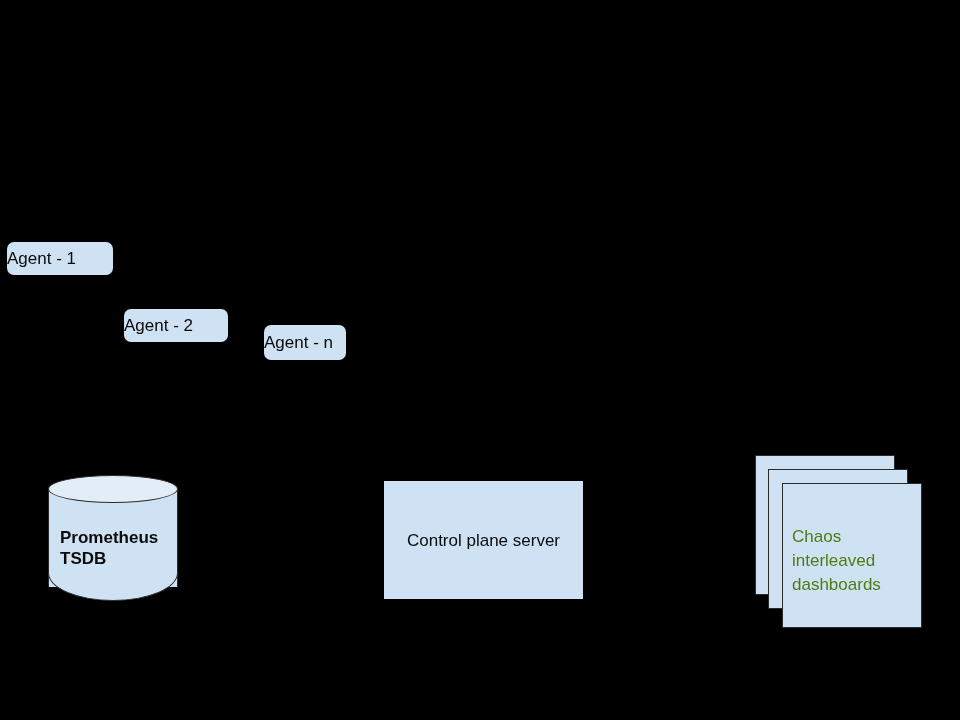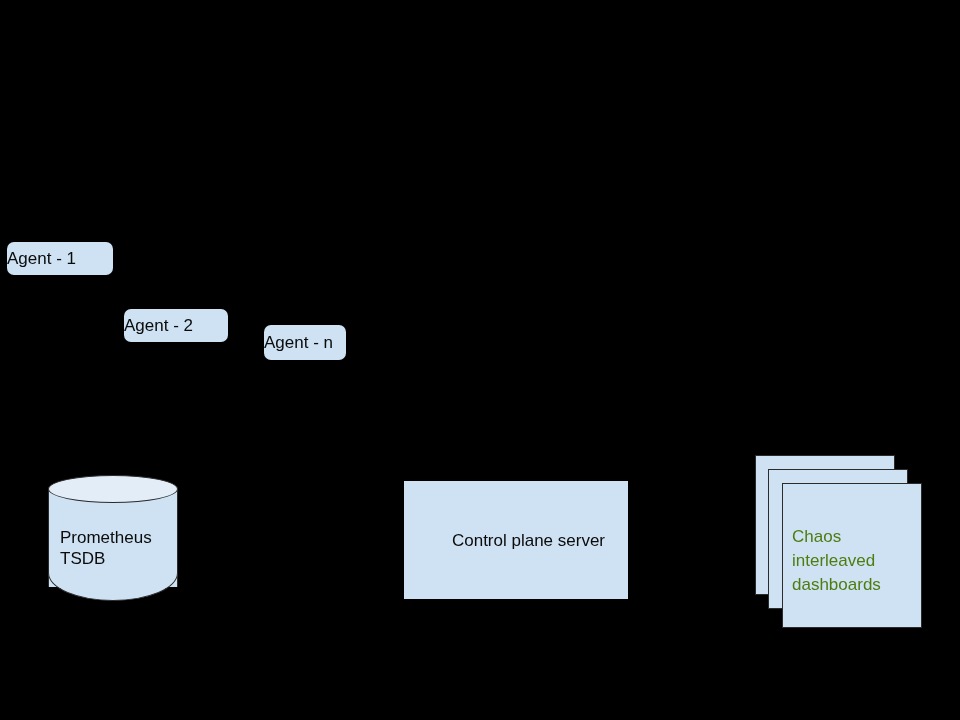--- a/index.html
+++ b/index.html
@@ -73,38 +73,38 @@
   }
   .cyl-label {
     position: absolute;
     left: 12px;
     top: 52px;
     width: 110px;
     color: #0b0b0b;
     font-size: 17px;
     line-height: 21px;
     text-align: left;
+    font-weight: bold;
   }
 
   
   .server-box {
     position: absolute;
-    left: 404px;
+    left: 384px;
     top: 481px;
     width: 199px;
     height: 118px;
     background: #cfe2f3;
     display: flex;
     align-items: center;
     justify-content: center;
     text-align: center;
     color: #0b0b0b;
     font-size: 17px;
     line-height: 21px;
-    padding-left: 25px;
   }
 
   
   .dash-stack {
     position: absolute;
     left: 755px;
     top: 455px;
     width: 170px;
     height: 175px;
   }

